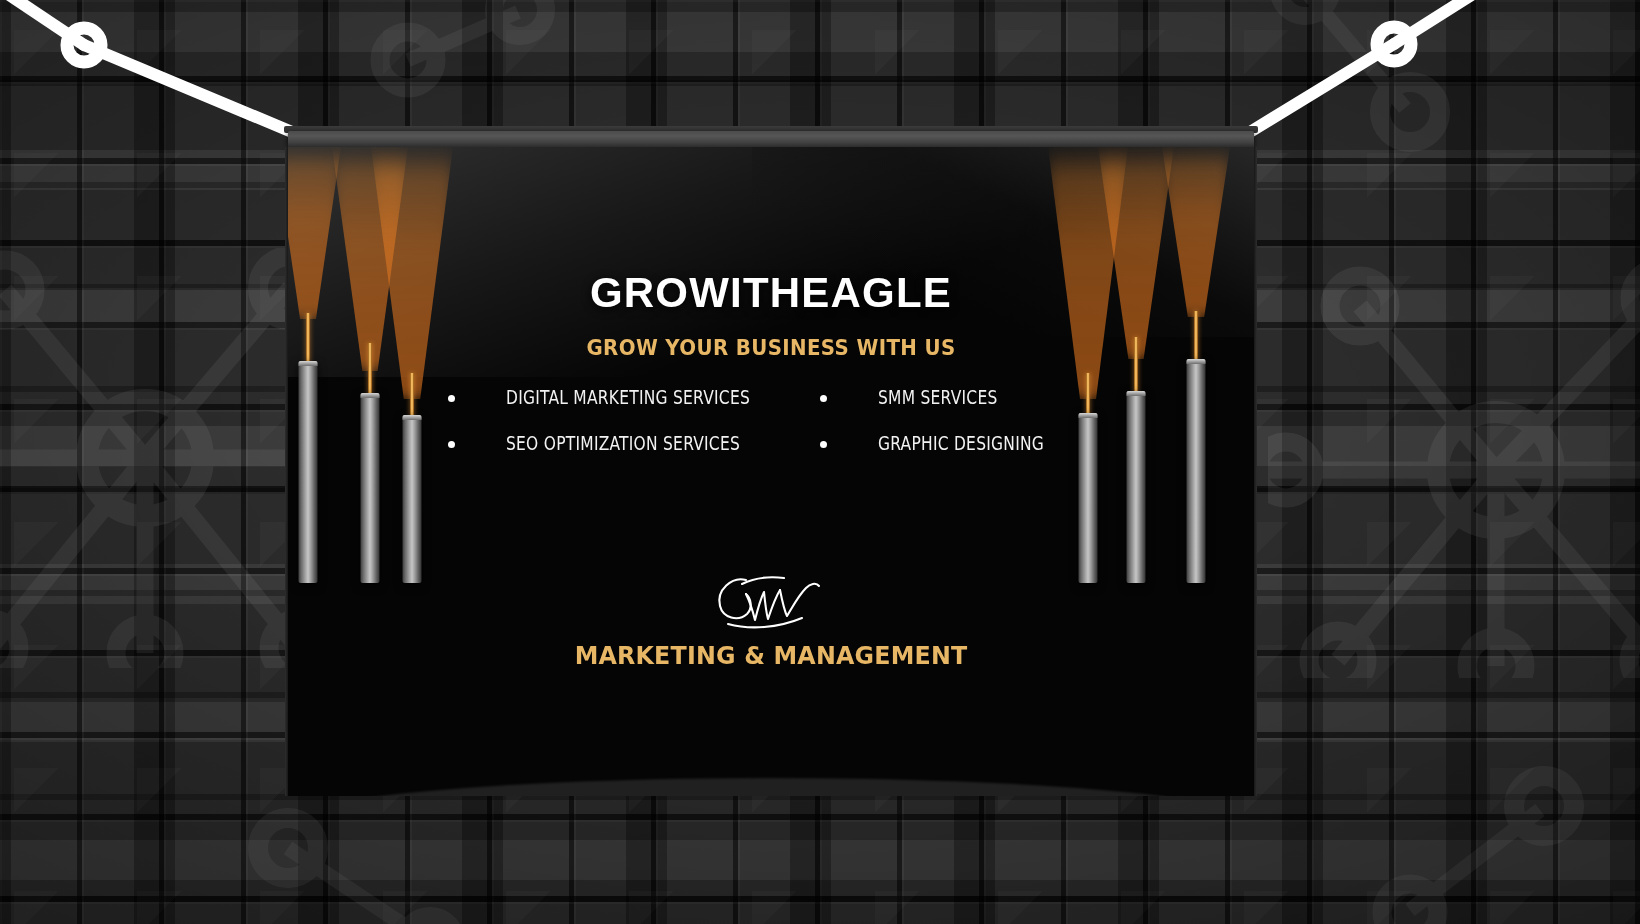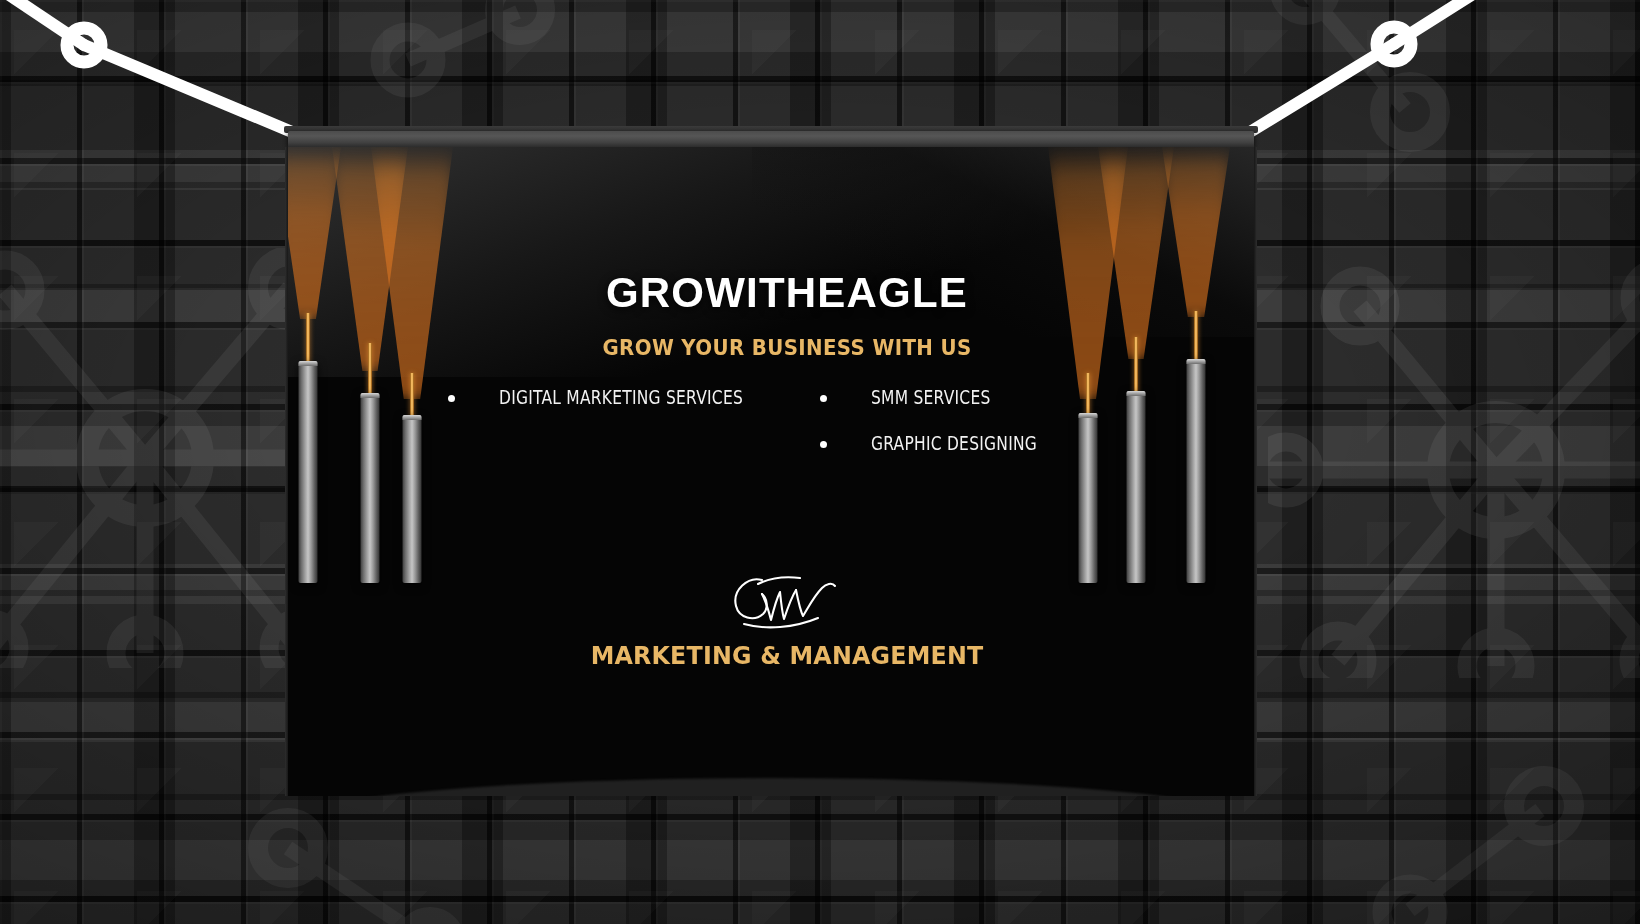--- a/index.html
+++ b/index.html
@@ -80,33 +80,33 @@
      background:linear-gradient(90deg,#7a4a12 0%,#e8a23c 28%,#ffd489 50%,#e29a37 72%,#774711 100%);
      box-shadow:0 0 5px rgba(255,165,60,.55);}
   .tube{position:absolute;left:50%;transform:translateX(-50%);width:19px;
      background:linear-gradient(90deg,#3e3e3e 0%,#6f6f6f 16%,#a9a9a9 38%,#c6c6c6 50%,#9a9a9a 66%,#5a5a5a 86%,#333 100%);
      border-radius:2px;
      box-shadow:0 3px 9px rgba(0,0,0,.7);}
   .tube:after{content:"";position:absolute;left:0;top:0;width:100%;height:5px;
      background:linear-gradient(180deg,#d7d7d7,#6d6d6d);border-radius:2px 2px 0 0;}
 
   
-  .content{position:absolute;left:0;top:0;width:966px;height:649px;padding-left:32px;}
+  .content{position:absolute;left:0;top:0;width:966px;height:649px;}
   #brand{position:absolute;left:0;right:0;top:122px;text-align:center;
      color:#ffffff;font-weight:bold;font-size:42px;letter-spacing:1.2px;
      font-family:"Liberation Sans",sans-serif;
      text-shadow:0 2px 10px rgba(0,0,0,.9);}
   #tagline{position:absolute;left:0;right:0;top:188px;text-align:center;
      color:#e8b766;font-weight:bold;font-size:22px;letter-spacing:.4px;
      font-family:"DejaVu Sans",sans-serif;
      transform:scaleX(.90);transform-origin:center;}
 
   .lists{position:absolute;left:160px;top:238px;width:700px;display:flex;gap:62px;}
   .col{width:310px;}
-  .svc{display:flex;align-items:flex-start;margin-bottom:18px;height:28px;}
+  .svc{display:flex;align-items:flex-start;margin-bottom:18px;height:28px;gap:7px;}
   .bullet{width:7px;height:7px;border-radius:50%;background:#fff;flex:0 0 auto;margin-top:10px;}
   .svc-label{margin-left:44px;color:#f2f2f2;font-size:20px;letter-spacing:.3px;
      font-family:"DejaVu Sans Condensed","Liberation Sans",sans-serif;
      transform:scaleX(.86);transform-origin:left center;white-space:nowrap;}
 
   #sign{position:absolute;left:0;right:0;top:425px;height:60px;display:flex;justify-content:center;}
   #footer{position:absolute;left:0;right:0;top:494px;text-align:center;
      color:#e8b766;font-weight:bold;font-size:25px;letter-spacing:.2px;
      font-family:"DejaVu Sans",sans-serif;transform:scaleX(.95);transform-origin:center;}
 </style>
@@ -272,20 +272,24 @@
 
         <div id="brand">GROWITHEAGLE</div>
         <div id="tagline">GROW YOUR BUSINESS WITH US</div>
 
         <div class="lists">
 
           <div class="col">
             <div class="svc">
               <span class="bullet"></span>
               <span class="svc-label">DIGITAL MARKETING SERVICES</span>
+            </div>
+            <div class="svc">
+              <span class="bullet"></span>
+              <span class="svc-label">SEO OPTIMIZATION SERVICES</span>
             </div>
           </div>
 
           <div class="col">
             <div class="svc">
               <span class="bullet"></span>
               <span class="svc-label">SMM SERVICES</span>
             </div>
             <div class="svc">
               <span class="bullet"></span>

